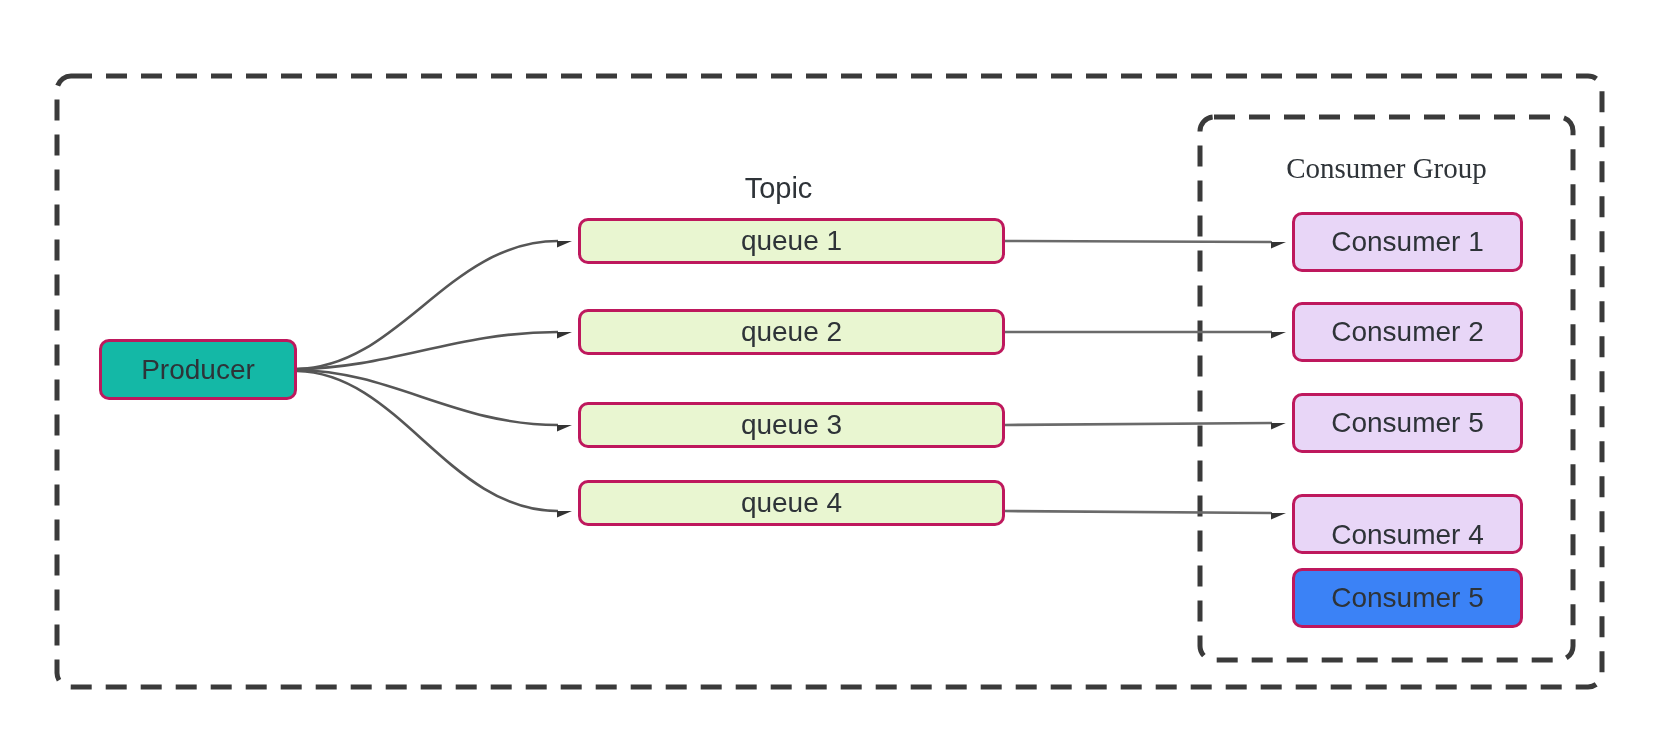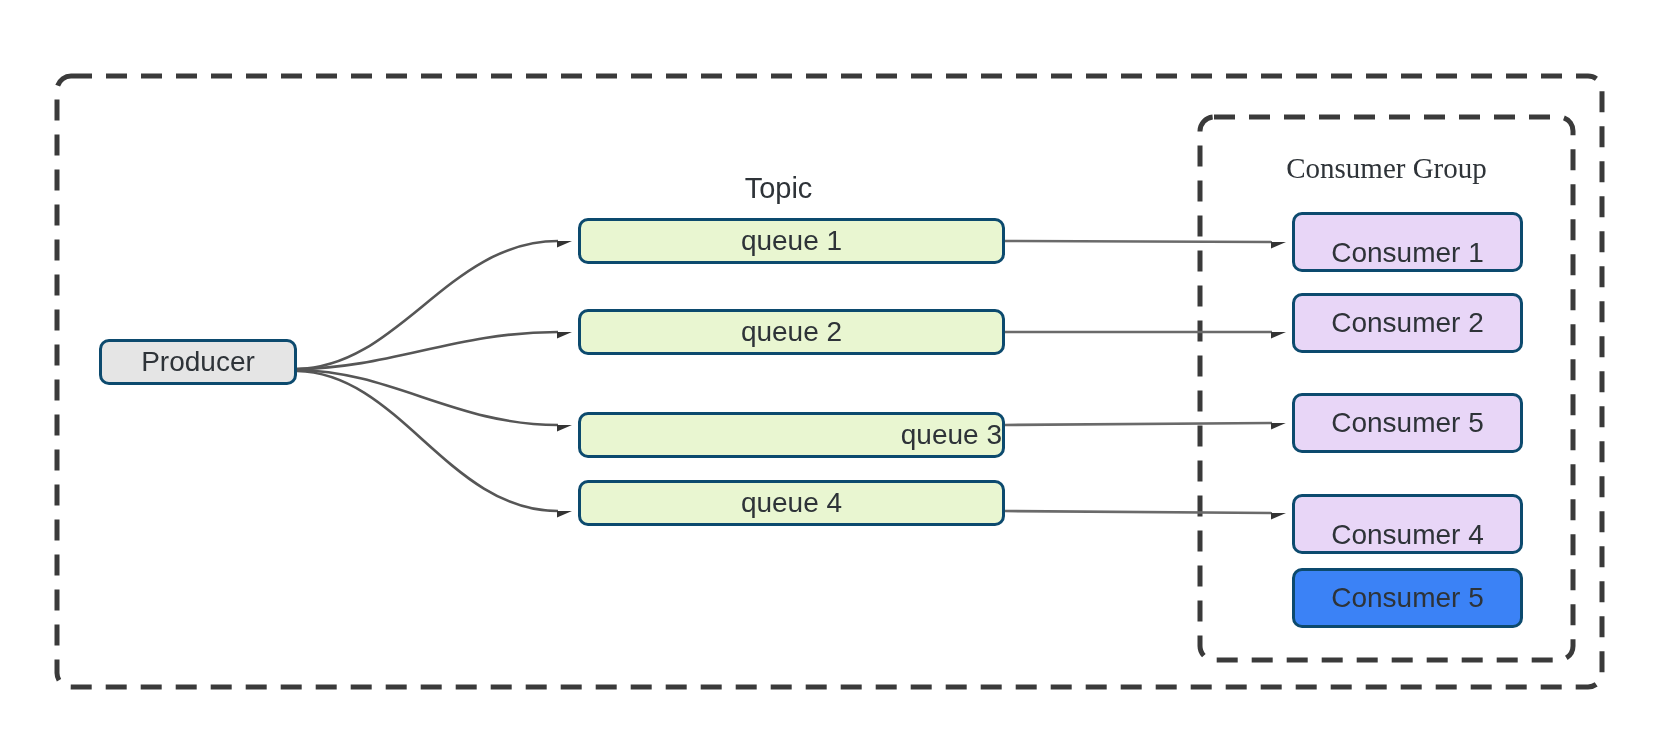--- a/index.html
+++ b/index.html
@@ -16,47 +16,47 @@
     overflow: hidden;
   }
   .canvas svg {
     position: absolute;
     left: 0;
     top: 0;
   }
   .box {
     position: absolute;
     box-sizing: border-box;
-    border: 3px solid #0c4a6e;
+    border: 3px solid #be185d;
     border-radius: 10px;
     display: flex;
     align-items: center;
     justify-content: center;
     font-size: 28px;
     color: #2e3338;
     white-space: nowrap;
   }
   .producer {
-    left: 99px; top: 339px; width: 198px; height: 46px;
-    background: #e5e5e5;
+    left: 99px; top: 339px; width: 198px; height: 61px;
+    background: #14b8a6;
   }
   .queue {
     left: 578px; width: 427px; height: 46px;
     background: #e9f6d1;
   }
   .q1 { top: 218px; }
   .q2 { top: 309px; }
-  .q3 { top: 412px; justify-content: flex-end; }
+  .q3 { top: 402px; }
   .q4 { top: 480px; }
   .consumer {
     left: 1292px; width: 231px; height: 60px;
     background: #e8d6f7;
   }
-  .c1 { top: 212px; align-items: flex-end; }
-  .c2 { top: 293px; }
+  .c1 { top: 212px; }
+  .c2 { top: 302px; }
   .c3 { top: 393px; }
   .c4 { top: 494px; align-items: flex-end; }
   .c5 { top: 568px; background: #3b82f6; }
   .flow-label {
     position: absolute;
     text-align: center;
     font-size: 29px;
     color: #2e3338;
   }
   .topic-label {

